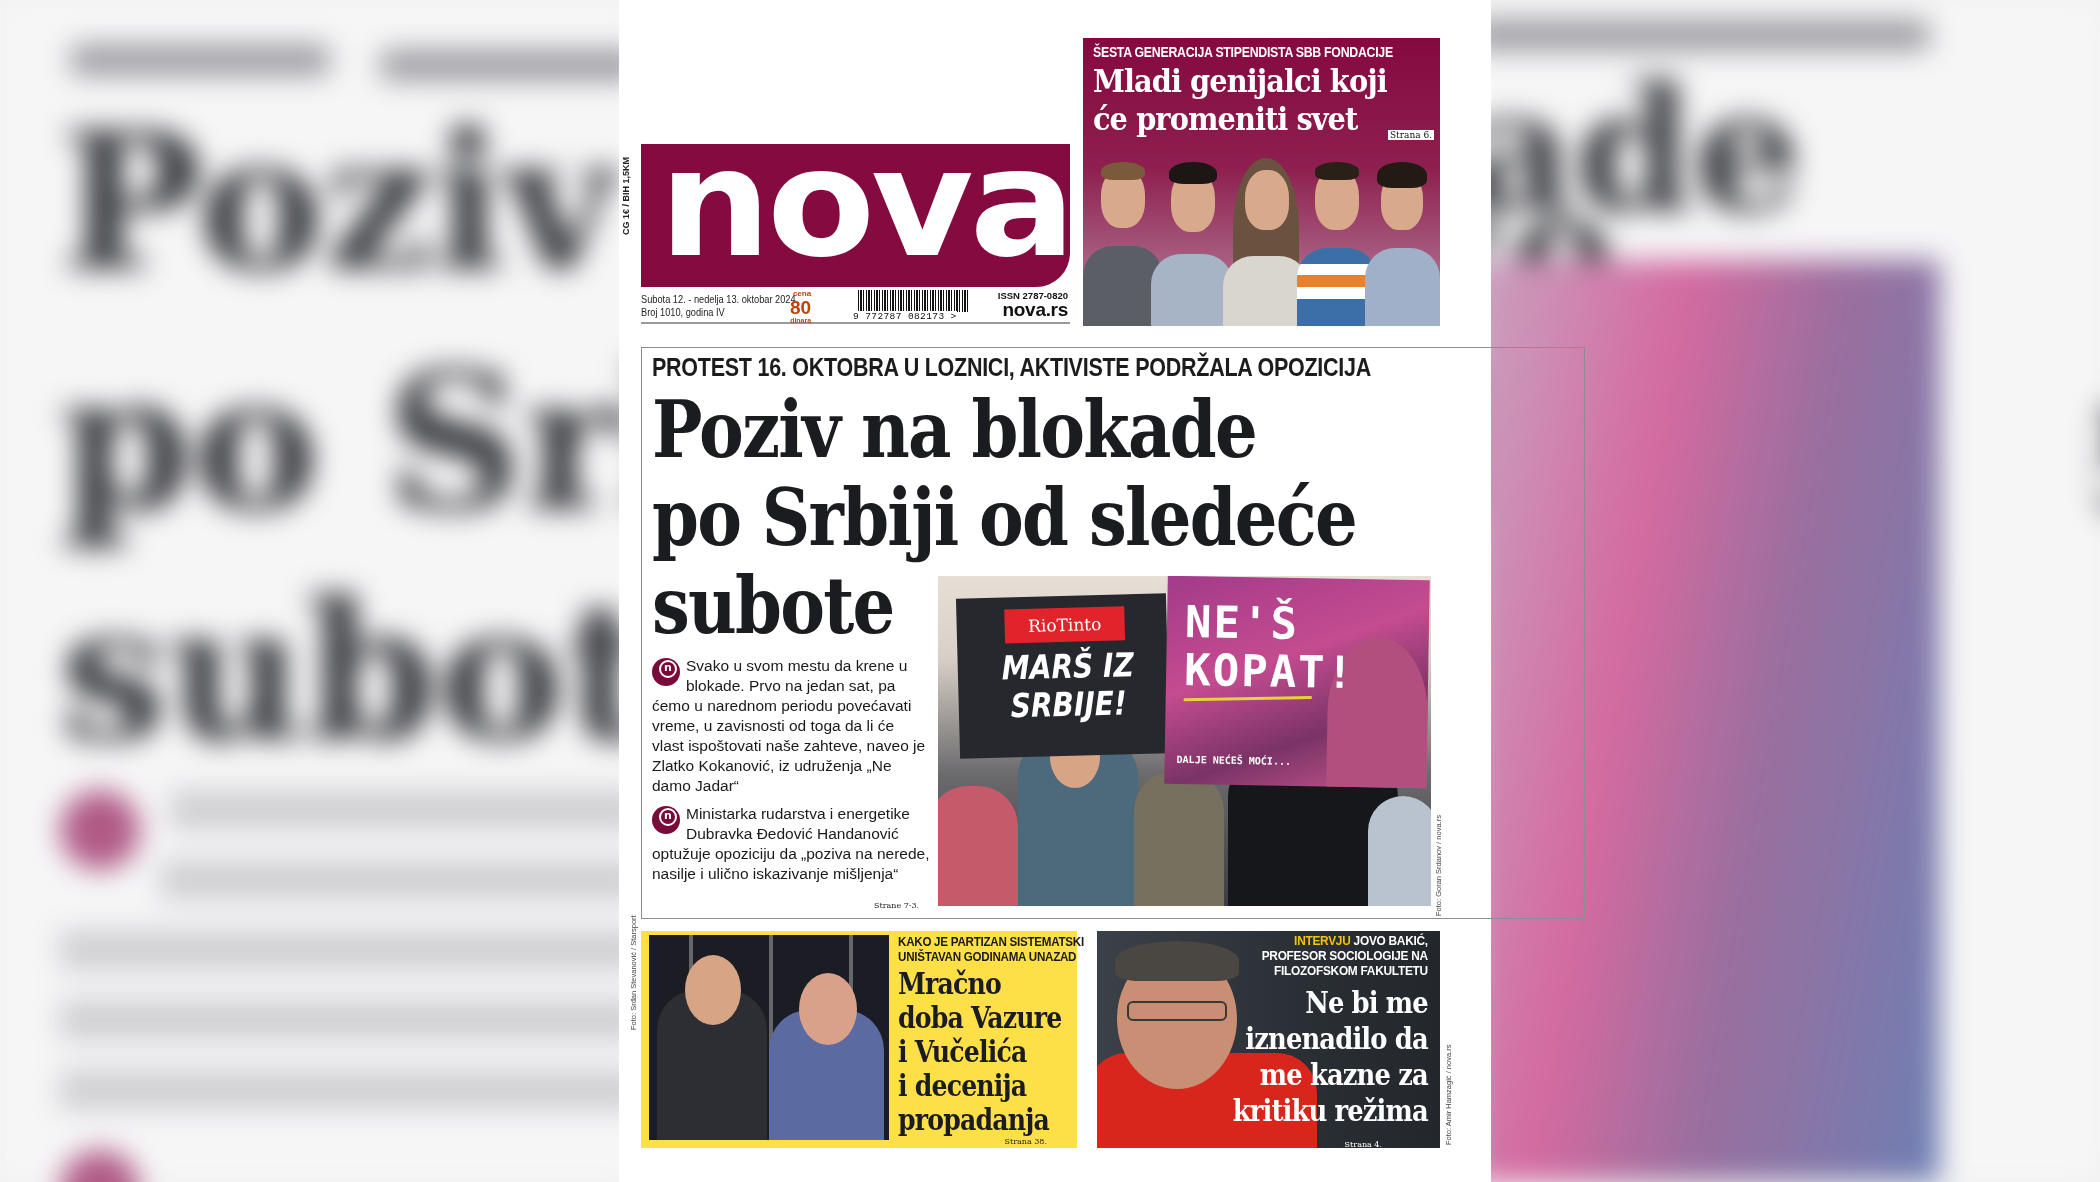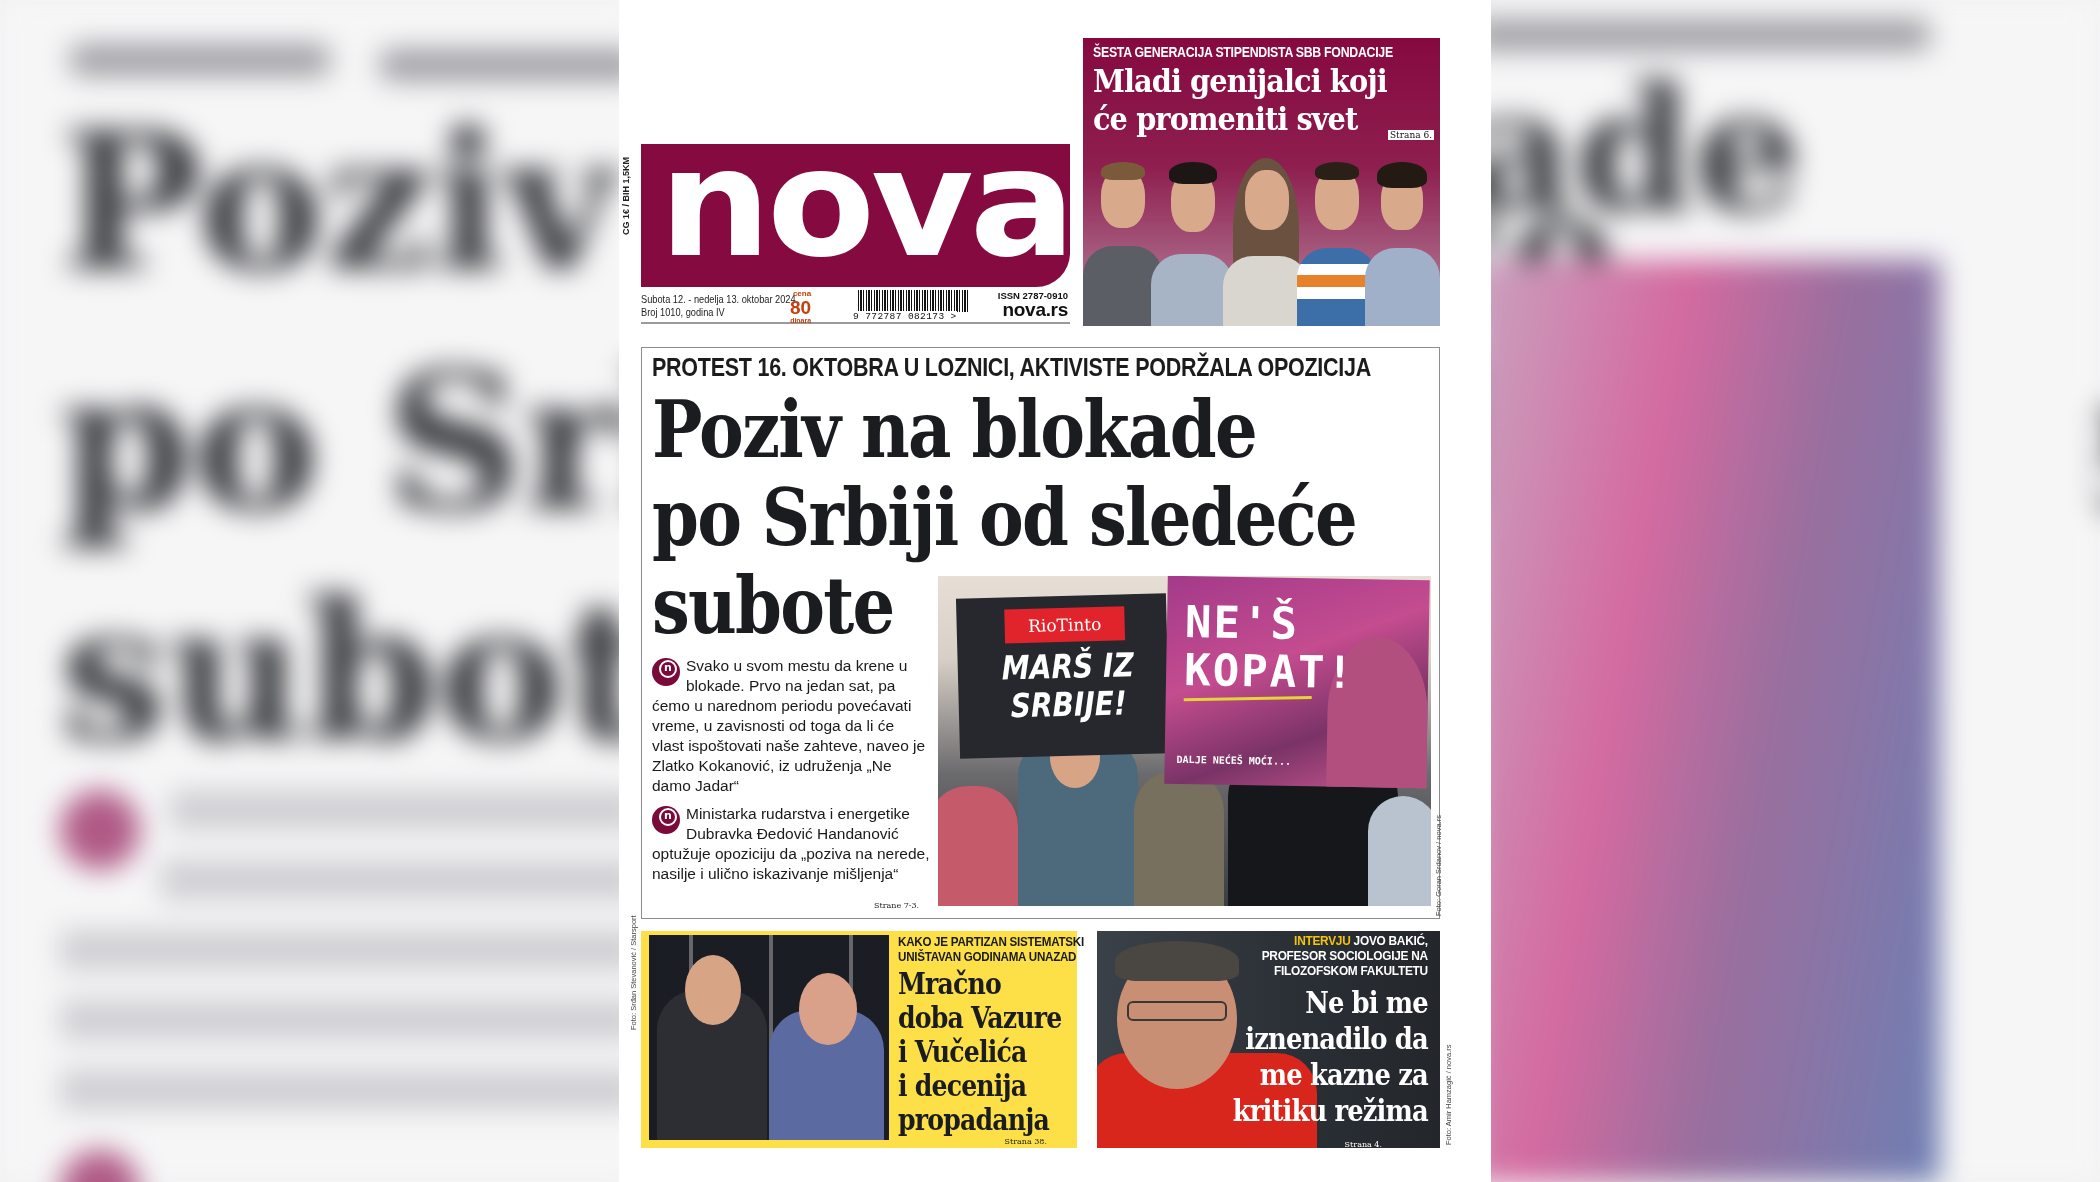--- a/index.html
+++ b/index.html
@@ -55,21 +55,21 @@
   .price .c { font-size: 8px; font-weight: bold; display: block; }
   .price .n { font-size: 19px; font-weight: bold; display: block; }
   .price .d { font-size: 7px; font-weight: bold; display: block; }
   .barcode { position: absolute; left: 217px; top: 0; width: 110px; height: 22px; background: repeating-linear-gradient(90deg, #111 0 1px, #fff 1px 2px, #111 2px 4px, #fff 4px 5px, #111 5px 6px, #fff 6px 8px); }
   .barcode-num { position: absolute; left: 212px; top: 21px; font-family: "Liberation Mono", monospace; font-size: 9.5px; letter-spacing: 0.4px; color: #111; background: #fff; }
   .issn { position: absolute; right: 2px; top: 0; text-align: right; font-family: "Liberation Sans", sans-serif; color: #111; }
   .issn .i { font-size: 9.5px; font-weight: bold; display: block; }
   .issn .site { font-size: 19px; font-weight: bold; display: block; line-height: 18px; letter-spacing: -0.3px; }
 
   
-  .main { left: 22px; top: 347px; width: 799px; height: 572px; border: 1.5px solid #8d8d8d; padding-left: 14px; }
+  .main { left: 22px; top: 347px; width: 944px; height: 572px; border: 1.5px solid #8d8d8d; padding-left: 14px; }
   .main .kicker { position: absolute; left: 10px; top: 5px; font-size: 25px; color: #1c1c1e; transform: scaleX(0.86); white-space: nowrap; }
   .main .head { position: absolute; left: 10px; top: 38px; font-size: 78px; line-height: 88px; color: #1b1c20; white-space: nowrap; transform: scaleX(0.86); transform-origin: left top; letter-spacing: -2px; }
   .bullets { position: absolute; left: 10px; top: 308px; width: 278px; }
   .bullet { position: relative; font-family: "Liberation Sans", sans-serif; font-size: 15.5px; line-height: 20px; color: #1a1a1a; margin-bottom: 8px; }
   .bullet .n-icon { float: left; width: 28px; height: 28px; border-radius: 50%; background: #7a0a3a; margin: 2px 6px 0 0; position: relative; }
   .bullet .n-icon::after { content: "n"; position: absolute; left: 7px; top: 2px; font-family: "DejaVu Sans", sans-serif; font-weight: bold; font-size: 15px; color: #fff; width: 14px; height: 14px; border: 2px solid #fff; border-radius: 50%; line-height: 12px; text-align: center; font-size: 11px; }
   .main .strana { position: absolute; left: 232px; top: 553px; color: #222; font-size: 8px; }
   .photo { position: absolute; left: 296px; top: 228px; width: 493px; height: 330px; overflow: hidden; background: linear-gradient(180deg, #e7dfd6 0%, #d8d0c7 25%, #6b6a6d 60%, #3a3d45 100%); }
   .credit-v { position: absolute; transform: rotate(-90deg); transform-origin: left top; font-family: "Liberation Sans", sans-serif; font-size: 7.5px; color: #444; white-space: nowrap; }
   .sign-left { position: absolute; left: 20px; top: 20px; width: 210px; height: 160px; background: #26282e; transform: rotate(-1.5deg); }
@@ -179,21 +179,21 @@
       <div>Broj 1010, godina IV</div>
     </div>
     <div class="price">
       <span class="c">cena</span>
       <span class="n">80</span>
       <span class="d">dinara</span>
     </div>
     <div class="barcode"></div>
     <div class="barcode-num">9 772787 082173 &gt;</div>
     <div class="issn">
-      <span class="i">ISSN 2787-0910</span>
+      <span class="i">ISSN 2787-0820</span>
       <span class="site">nova.rs</span>
     </div>
   </div>
 
   <div class="abs main">
     <div class="kicker">PROTEST 16. OKTOBRA U LOZNICI, AKTIVISTE PODRŽALA OPOZICIJA</div>
     <div class="head serif-head">
       <div>Poziv na blokade</div>
       <div>po Srbiji od sledeće</div>
       <div>subote</div>

